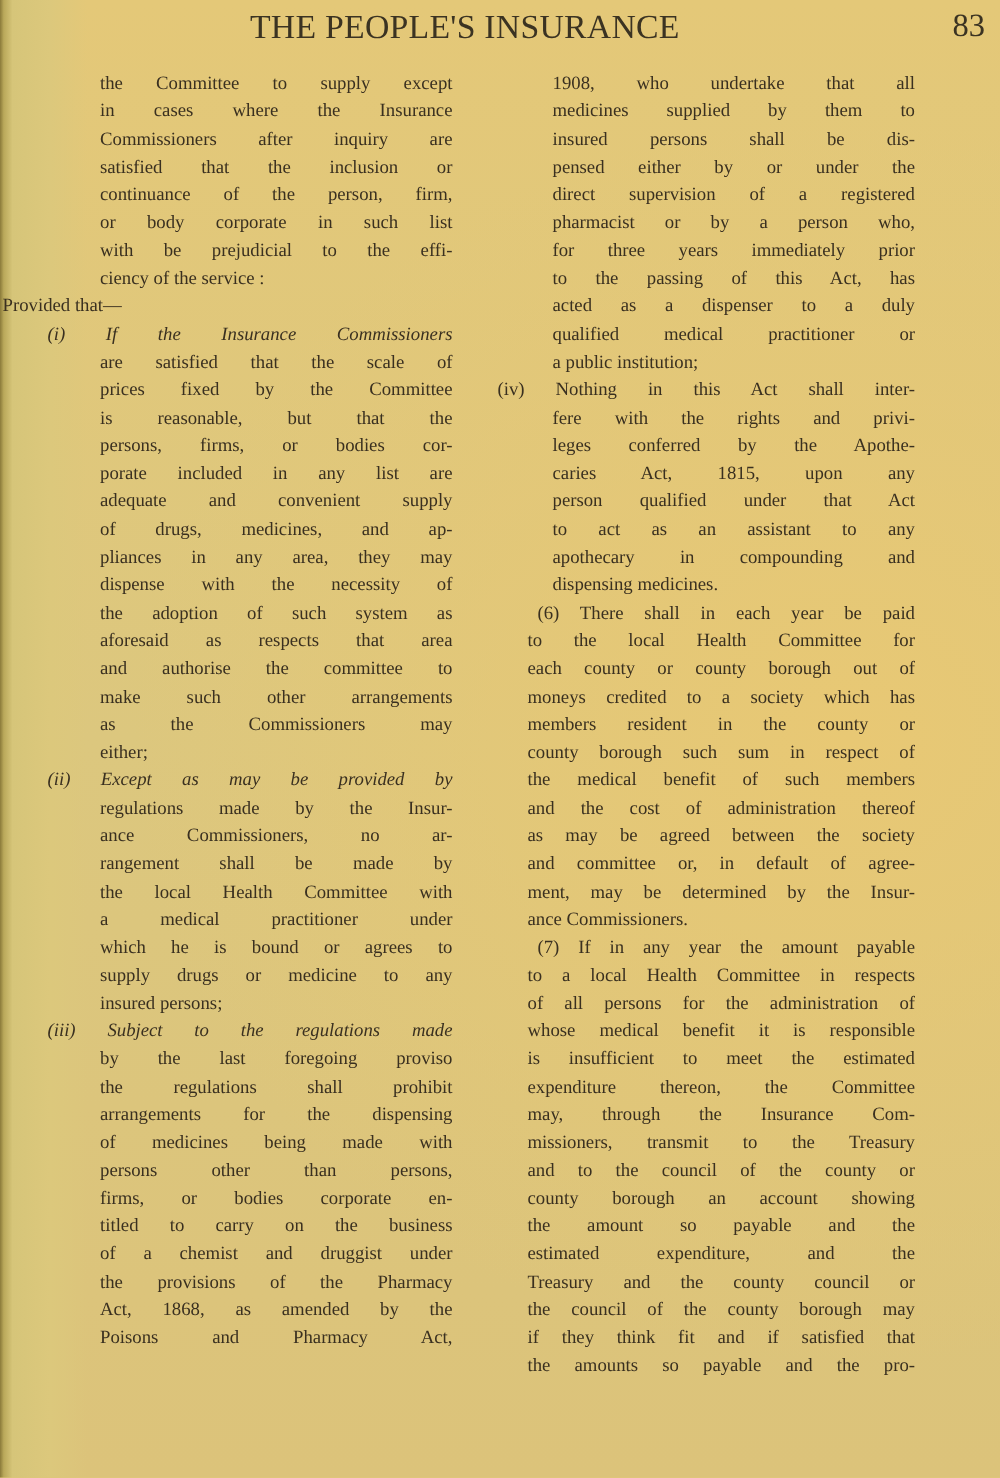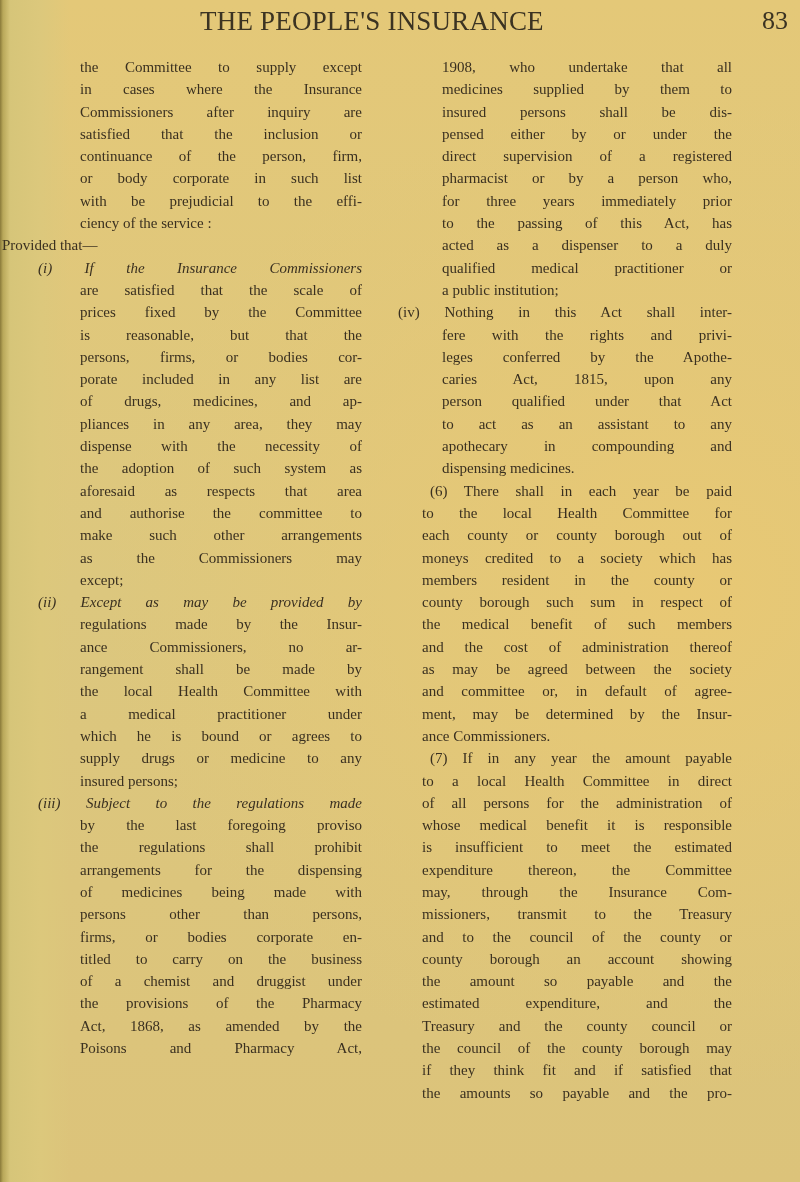--- a/index.html
+++ b/index.html
@@ -64,29 +64,30 @@
       <span class="line">or body corporate in such list</span>
       <span class="line">with be prejudicial to the effi-</span>
       <span class="line last">ciency of the service :</span>
       <span class="line last ind-prov">Provided that—</span>
       <span class="line ind1">(i) If the Insurance Commissioners</span>
       <span class="line">are satisfied that the scale of</span>
       <span class="line">prices fixed by the Committee</span>
       <span class="line">is reasonable, but that the</span>
       <span class="line">persons, firms, or bodies cor-</span>
       <span class="line">porate included in any list are</span>
+      <span class="line">adequate and convenient supply</span>
       <span class="line">of drugs, medicines, and ap-</span>
       <span class="line">pliances in any area, they may</span>
       <span class="line">dispense with the necessity of</span>
       <span class="line">the adoption of such system as</span>
       <span class="line">aforesaid as respects that area</span>
       <span class="line">and authorise the committee to</span>
       <span class="line">make such other arrangements</span>
       <span class="line">as the Commissioners may</span>
-      <span class="line last">except;</span>
+      <span class="line last">either;</span>
       <span class="line ind1">(ii) Except as may be provided by</span>
       <span class="line">regulations made by the Insur-</span>
       <span class="line">ance Commissioners, no ar-</span>
       <span class="line">rangement shall be made by</span>
       <span class="line">the local Health Committee with</span>
       <span class="line">a medical practitioner under</span>
       <span class="line">which he is bound or agrees to</span>
       <span class="line">supply drugs or medicine to any</span>
       <span class="line last">insured persons;</span>
       <span class="line ind1">(iii) Subject to the regulations made</span>
@@ -128,21 +129,21 @@
       <span class="line ind-par">moneys credited to a society which has</span>
       <span class="line ind-par">members resident in the county or</span>
       <span class="line ind-par">county borough such sum in respect of</span>
       <span class="line ind-par">the medical benefit of such members</span>
       <span class="line ind-par">and the cost of administration thereof</span>
       <span class="line ind-par">as may be agreed between the society</span>
       <span class="line ind-par">and committee or, in default of agree-</span>
       <span class="line ind-par">ment, may be determined by the Insur-</span>
       <span class="line ind-par last">ance Commissioners.</span>
       <span class="line ind-par-first">(7) If in any year the amount payable</span>
-      <span class="line ind-par">to a local Health Committee in direct</span>
+      <span class="line ind-par">to a local Health Committee in respects</span>
       <span class="line ind-par">of all persons for the administration of</span>
       <span class="line ind-par">whose medical benefit it is responsible</span>
       <span class="line ind-par">is insufficient to meet the estimated</span>
       <span class="line ind-par">expenditure thereon, the Committee</span>
       <span class="line ind-par">may, through the Insurance Com-</span>
       <span class="line ind-par">missioners, transmit to the Treasury</span>
       <span class="line ind-par">and to the council of the county or</span>
       <span class="line ind-par">county borough an account showing</span>
       <span class="line ind-par">the amount so payable and the</span>
       <span class="line ind-par">estimated expenditure, and the</span>

